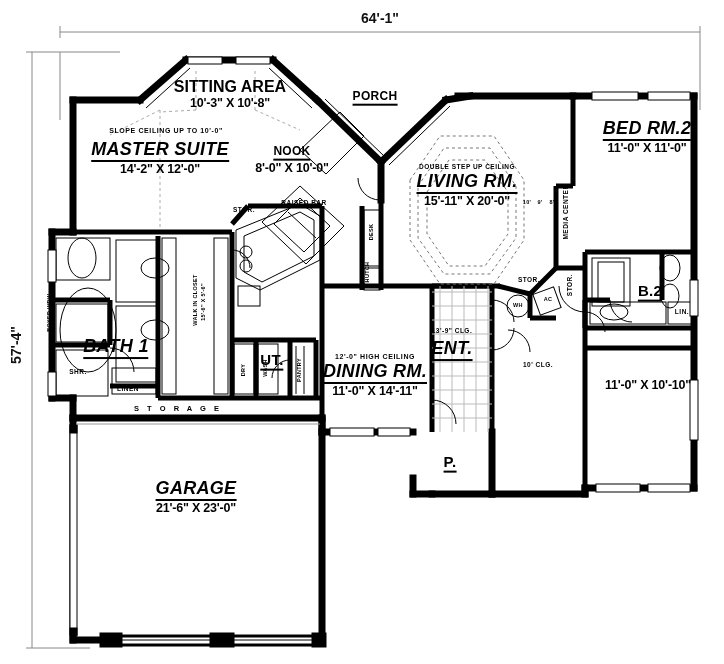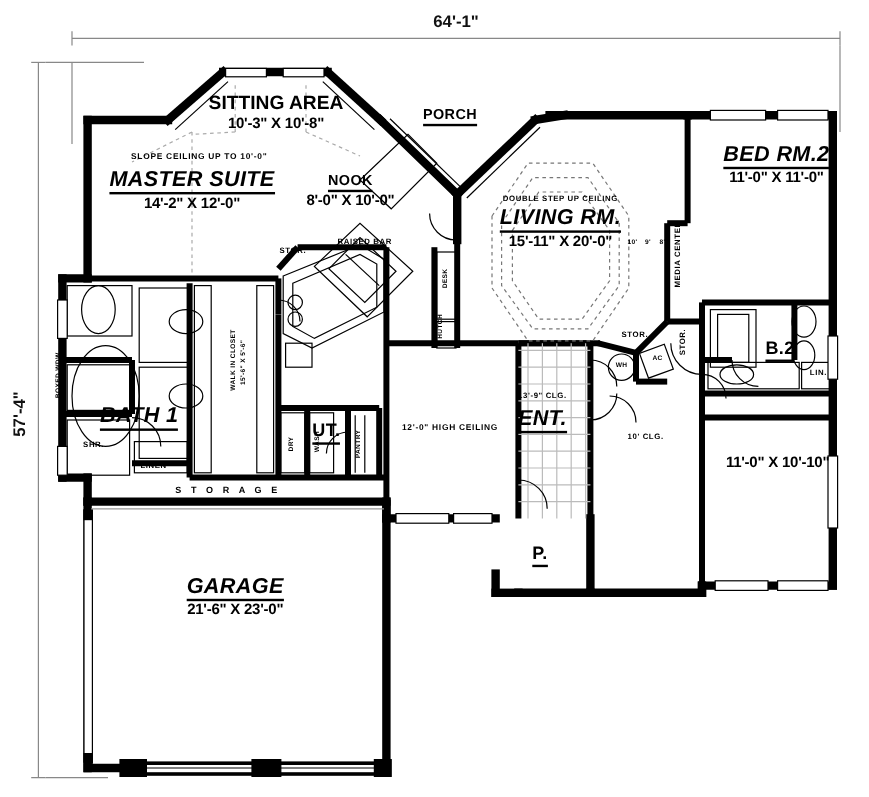--- a/index.html
+++ b/index.html
@@ -61,21 +61,20 @@
     font-weight: bold;
     letter-spacing: 0.3px;
   }
   .vert {
     transform: translate(-50%, -50%) rotate(-90deg);
   }
   .storage-word {
     font-size: 7.5px;
     font-weight: bold;
     letter-spacing: 3px;
-    margin-left: 12px;
   }
   .dimtext {
     font-weight: bold;
     font-size: 14px;
     color: #111;
   }
   .dimtext.side {
     transform: translate(-50%,-50%) rotate(-90deg);
   }
 </style>
@@ -424,20 +423,24 @@
   <div class="lbl tiny2 vert" style="left:368px; top:272px;">HUTCH</div>
   <div class="lbl tiny2 vert" style="left:300px; top:370px;">PANTRY</div>
   <div class="lbl tiny2 vert" style="left:244px; top:370px;">DRY</div>
   <div class="lbl tiny2 vert" style="left:266px; top:368px;">WASH</div>
 
   <div class="lbl" style="left:272px; top:361px;">
     <div class="room-name med">UT.</div>
   </div>
 
   <div class="lbl note" style="left:375px; top:357px;">12'-0" HIGH CEILING</div>
+  <div class="lbl" style="left:375px; top:380px;">
+    <div class="room-name big">DINING RM.</div>
+    <div class="dims">11'-0" X 14'-11"</div>
+  </div>
 
   <div class="lbl tiny" style="left:452px; top:331px;">13'-9" CLG.</div>
   <div class="lbl" style="left:452px; top:350px;">
     <div class="room-name big">ENT.</div>
   </div>
 
   <div class="lbl tiny" style="left:538px; top:365px;">10' CLG.</div>
 
   <div class="lbl tiny" style="left:529px; top:280px;">STOR.</div>
   <div class="lbl tiny vert" style="left:570px; top:285px;">STOR.</div>

